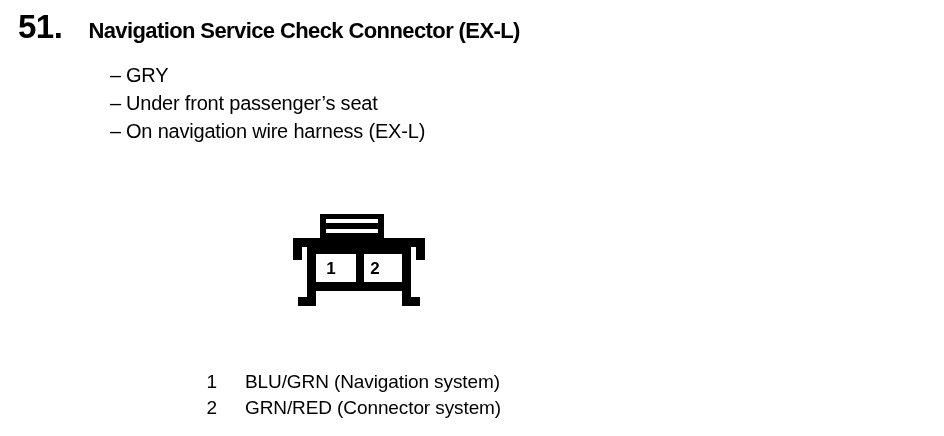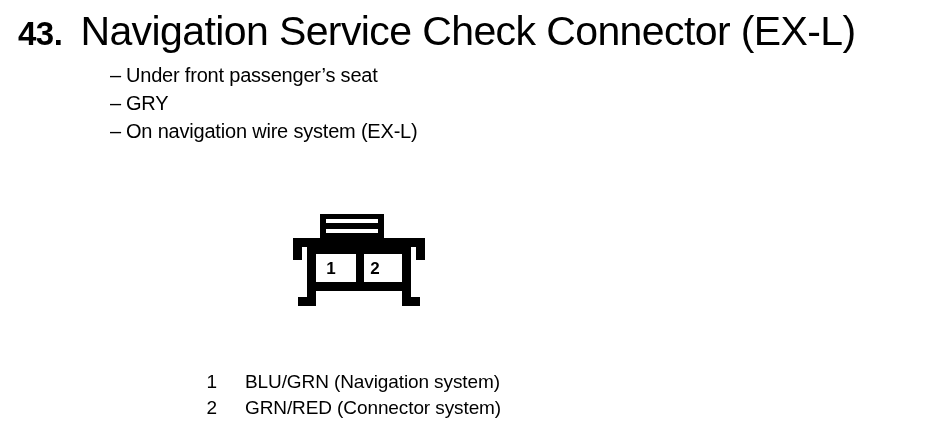--- a/index.html
+++ b/index.html
@@ -26,24 +26,24 @@
     display: flex;
     align-items: baseline;
   }
   .item-number {
     font-size: 33px;
     font-weight: bold;
     letter-spacing: -0.5px;
     white-space: nowrap;
   }
   .title {
-    font-size: 41px;
-    font-weight: normal;
+    font-size: 22px;
+    font-weight: bold;
     letter-spacing: -0.6px;
-    margin-left: 18px;
+    margin-left: 26px;
     white-space: nowrap;
   }
 
   
   .spec-list {
     position: absolute;
     left: 110px;
     top: 61px;
     list-style: none;
     margin: 0;
@@ -180,33 +180,33 @@
     text-align: right;
   }
   .legend-desc {
     margin-left: 28px;
   }
 </style>
 </head>
 <body>
 
 <div class="header">
-  <span class="item-number">43.</span>
+  <span class="item-number">51.</span>
   <span class="title">Navigation Service Check Connector (EX-L)</span>
 </div>
 
 <ul class="spec-list">
+  <li class="spec-item">
+    <span class="spec-dash">–</span><span>GRY</span>
+  </li>
   <li class="spec-item">
     <span class="spec-dash">–</span><span>Under front passenger’s seat</span>
   </li>
   <li class="spec-item">
-    <span class="spec-dash">–</span><span>GRY</span>
-  </li>
-  <li class="spec-item">
-    <span class="spec-dash">–</span><span>On navigation wire system (EX-L)</span>
+    <span class="spec-dash">–</span><span>On navigation wire harness (EX-L)</span>
   </li>
 </ul>
 
 <div class="connector-diagram">
 
   <div class="latch">
     <div class="latch-slot latch-slot-1"></div>
     <div class="latch-slot latch-slot-2"></div>
   </div>
 

